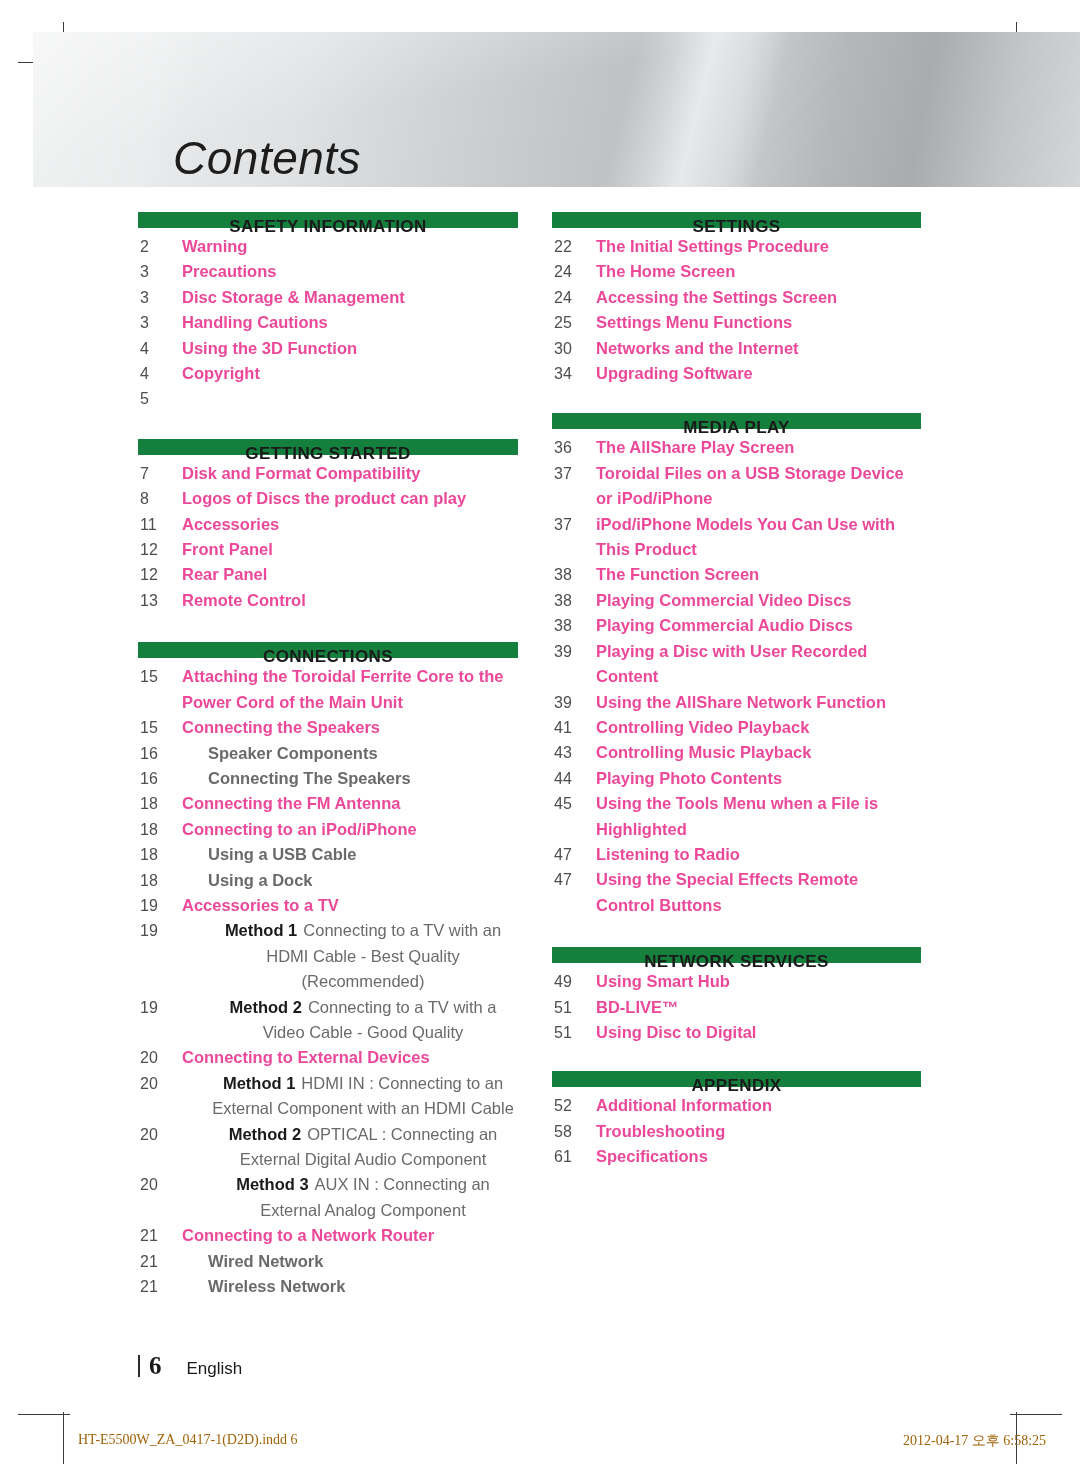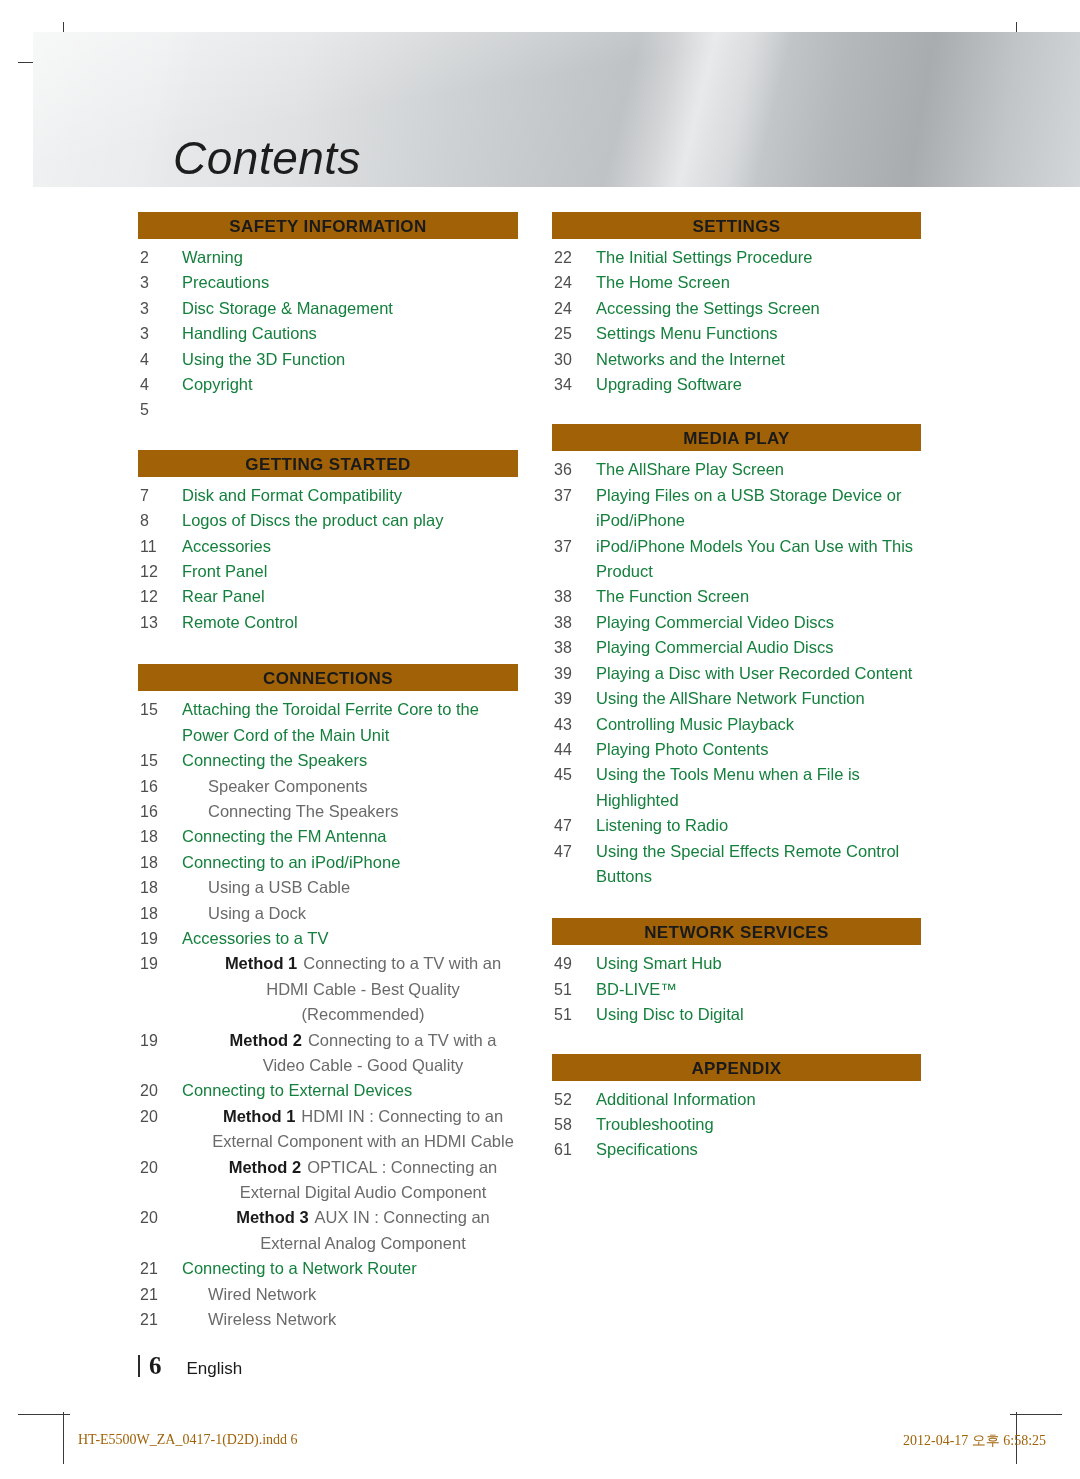--- a/index.html
+++ b/index.html
@@ -80,22 +80,22 @@
   }
   .col {
     position: absolute;
     top: 0;
   }
   .col-left  { left: 138px; width: 380px; }
   .col-right { left: 552px; width: 369px; }
 
   
   .sec-bar {
-    background: #a16207;
-    height: 27px;
+    background: #15803d;
+    height: 16px;
     line-height: 30px;
     text-align: center;
     font-size: 17px;
     font-weight: bold;
     color: #1a1a1a;
     letter-spacing: 0.4px;
   }
   .sec-block { margin-bottom: 0; }
   .sec-gap-1 { margin-top: 27px; }
   .sec-gap-2 { margin-top: 29px; }
@@ -118,26 +118,26 @@
     font-weight: normal;
     padding-left: 2px;
     box-sizing: border-box;
   }
   .toc-text {
     flex: 1 1 auto;
     font-size: 16.5px;
   }
   
   .lvl1 .toc-text {
-    font-weight: normal;
-    color: #15803d;
+    font-weight: bold;
+    color: #ec4899;
   }
   
   .lvl2 .toc-text {
-    font-weight: normal;
+    font-weight: bold;
     color: #6a6a6a;
     padding-left: 26px;
   }
   
   .lvl2m .toc-text {
     padding-left: 26px;
     color: #6a6a6a;
     font-weight: normal;
     text-align: center;
   }
@@ -379,21 +379,21 @@
       </div>
       <div class="sec-block sec-gap-1">
         <div class="sec-bar">MEDIA PLAY</div>
         <div class="toc-list">
           <div class="toc-row lvl1">
             <span class="toc-page">36</span>
             <span class="toc-text">The AllShare Play Screen</span>
           </div>
           <div class="toc-row lvl1">
             <span class="toc-page">37</span>
-            <span class="toc-text">Playing Files on a USB Storage Device or iPod/iPhone</span>
+            <span class="toc-text">Toroidal Files on a USB Storage Device or iPod/iPhone</span>
           </div>
           <div class="toc-row lvl1">
             <span class="toc-page">37</span>
             <span class="toc-text">iPod/iPhone Models You Can Use with This Product</span>
           </div>
           <div class="toc-row lvl1">
             <span class="toc-page">38</span>
             <span class="toc-text">The Function Screen</span>
           </div>
           <div class="toc-row lvl1">
@@ -404,20 +404,24 @@
             <span class="toc-page">38</span>
             <span class="toc-text">Playing Commercial Audio Discs</span>
           </div>
           <div class="toc-row lvl1">
             <span class="toc-page">39</span>
             <span class="toc-text">Playing a Disc with User Recorded Content</span>
           </div>
           <div class="toc-row lvl1">
             <span class="toc-page">39</span>
             <span class="toc-text">Using the AllShare Network Function</span>
+          </div>
+          <div class="toc-row lvl1">
+            <span class="toc-page">41</span>
+            <span class="toc-text">Controlling Video Playback</span>
           </div>
           <div class="toc-row lvl1">
             <span class="toc-page">43</span>
             <span class="toc-text">Controlling Music Playback</span>
           </div>
           <div class="toc-row lvl1">
             <span class="toc-page">44</span>
             <span class="toc-text">Playing Photo Contents</span>
           </div>
           <div class="toc-row lvl1">

